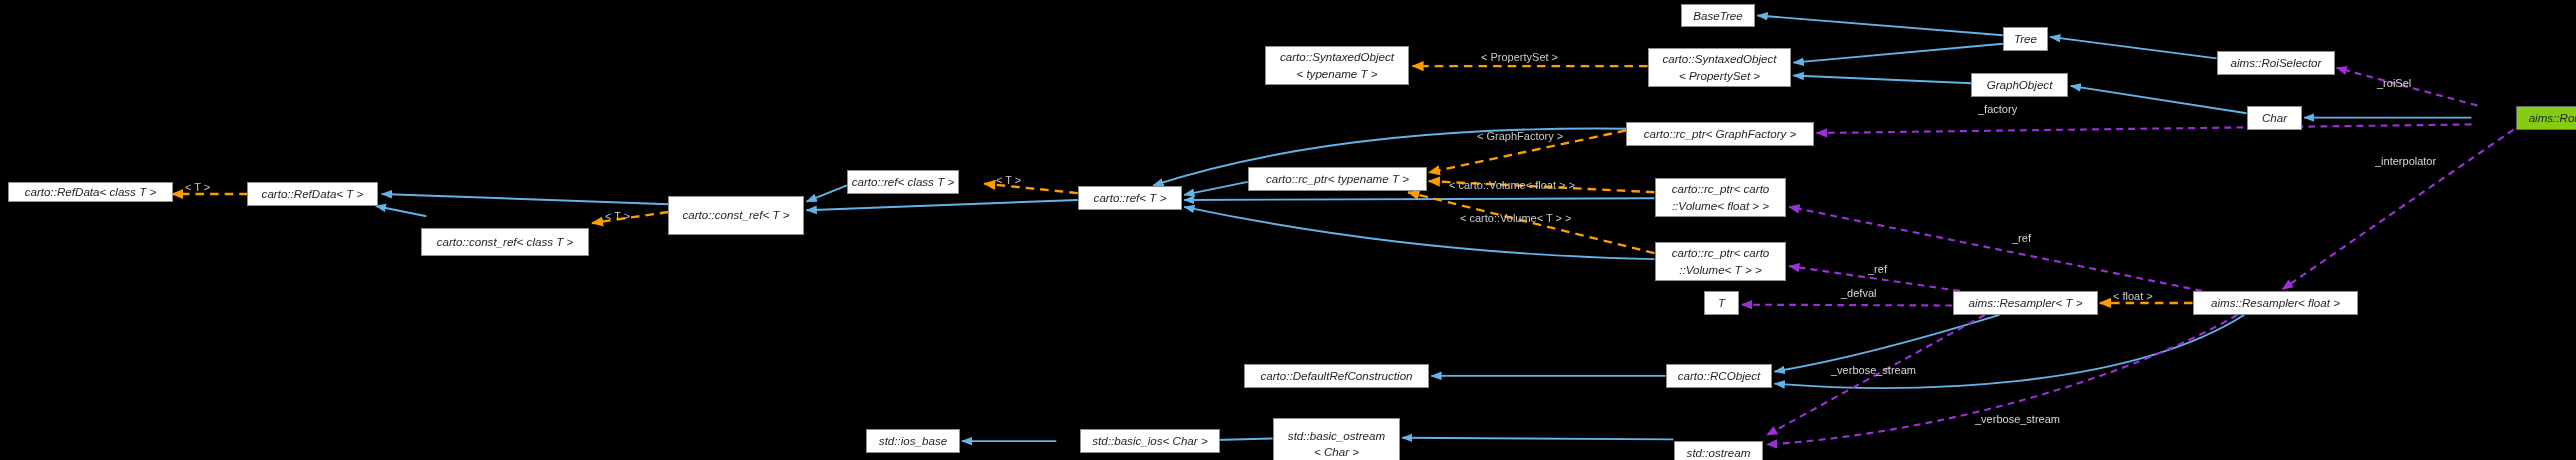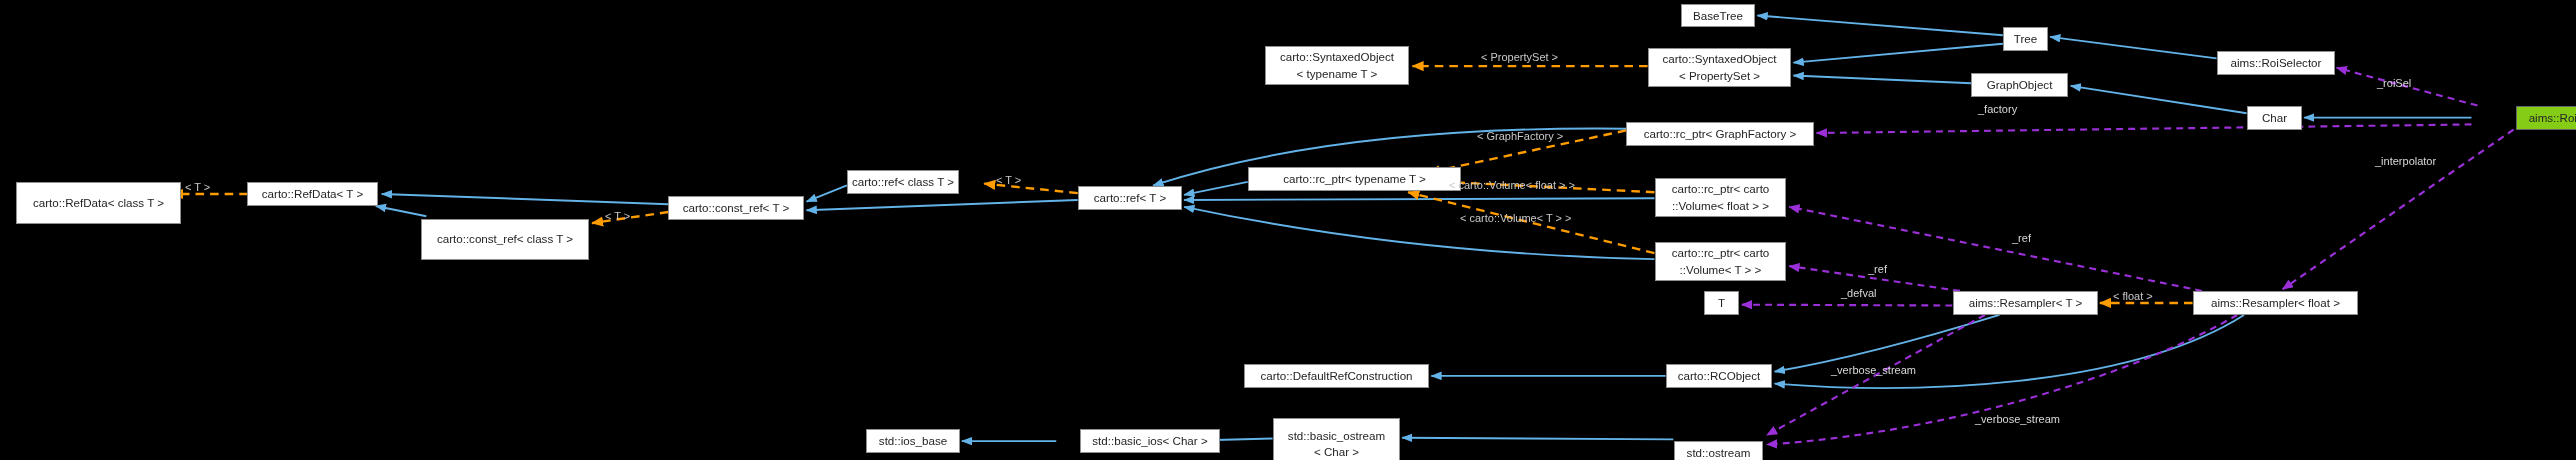--- a/index.html
+++ b/index.html
@@ -1,21 +1,21 @@
 <!DOCTYPE html>
 <html style="font-size:13.7px"><head>
 <meta charset="utf-8">
 <style>
   html,body{margin:0;padding:0;background:#000;}
   #canvas{position:relative;width:2576px;height:460px;background:#000000;
           font-family:"Liberation Sans","DejaVu Sans",sans-serif;overflow:hidden;}
   #edges{position:absolute;left:0;top:0;width:2576px;height:460px;}
   .node{position:absolute;box-sizing:border-box;background:#ffffff;border:1.3px solid #8f8f8f;
         color:#242424;font-size:11.6px;display:flex;flex-direction:column;align-items:center;
-        justify-content:center;text-align:center;line-height:16.3px;white-space:nowrap;z-index:2;}
+        justify-content:center;text-align:center;line-height:16.3px;white-space:nowrap;z-index:2;font-style:italic;}
   .node.hl{background:#84cc16;border-color:#666666;margin-left:44px;}
   .elabel{position:absolute;font-size:11px;color:#c9c9c9;white-space:nowrap;z-index:3;}
   .elabel.member{color:#d9d9d9;}
 </style>
 </head>
 <body>
 
 <div id="canvas">
 
   <svg id="edges" viewBox="0 0 3000 536">
@@ -70,39 +70,39 @@
       <path d="M2879,145 L2116,155" marker-end="url(#ap)"></path>
       <path d="M2928,151 L2659,337" marker-end="url(#ap)"></path>
       <path d="M2565,339 L2084,241" marker-end="url(#ap)"></path>
       <path d="M2283,339 L2084,310" marker-end="url(#ap)"></path>
       <path d="M2274,356 L2029,355" marker-end="url(#ap)"></path>
       <path d="M2312,367 L2058,507" marker-end="url(#ap)"></path>
       <path d="M2606,367 C2480,440 2260,505 2058,518" marker-end="url(#ap)"></path>
     </g>
   </svg>
 
-  <div class="node" style="left:16px;top:182px;width:165px;height:42px">
+  <div class="node" style="left:8px;top:182px;width:165px;height:20px">
       <span>carto::RefData&lt; class T &gt;</span>
     </div>
   <div class="node" style="left:247px;top:182px;width:131px;height:24px">
       <span>carto::RefData&lt; T &gt;</span>
     </div>
-  <div class="node" style="left:421px;top:219px;width:168px;height:41px">
+  <div class="node" style="left:421px;top:228px;width:168px;height:28px">
       <span>carto::const_ref&lt; class T &gt;</span>
     </div>
-  <div class="node" style="left:668px;top:196px;width:136px;height:24px">
+  <div class="node" style="left:668px;top:196px;width:136px;height:39px">
       <span>carto::const_ref&lt; T &gt;</span>
     </div>
   <div class="node" style="left:847px;top:170px;width:112px;height:24px">
       <span>carto::ref&lt; class T &gt;</span>
     </div>
   <div class="node" style="left:1078px;top:186px;width:104px;height:24px">
       <span>carto::ref&lt; T &gt;</span>
     </div>
-  <div class="node" style="left:1248px;top:167px;width:213px;height:24px">
+  <div class="node" style="left:1248px;top:167px;width:179px;height:24px">
       <span>carto::rc_ptr&lt; typename T &gt;</span>
     </div>
   <div class="node" style="left:1265px;top:46px;width:144px;height:39px">
       <span>carto::SyntaxedObject</span>
       <span>&lt; typename T &gt;</span>
     </div>
   <div class="node" style="left:1648px;top:48px;width:143px;height:39px">
       <span>carto::SyntaxedObject</span>
       <span>&lt; PropertySet &gt;</span>
     </div>

